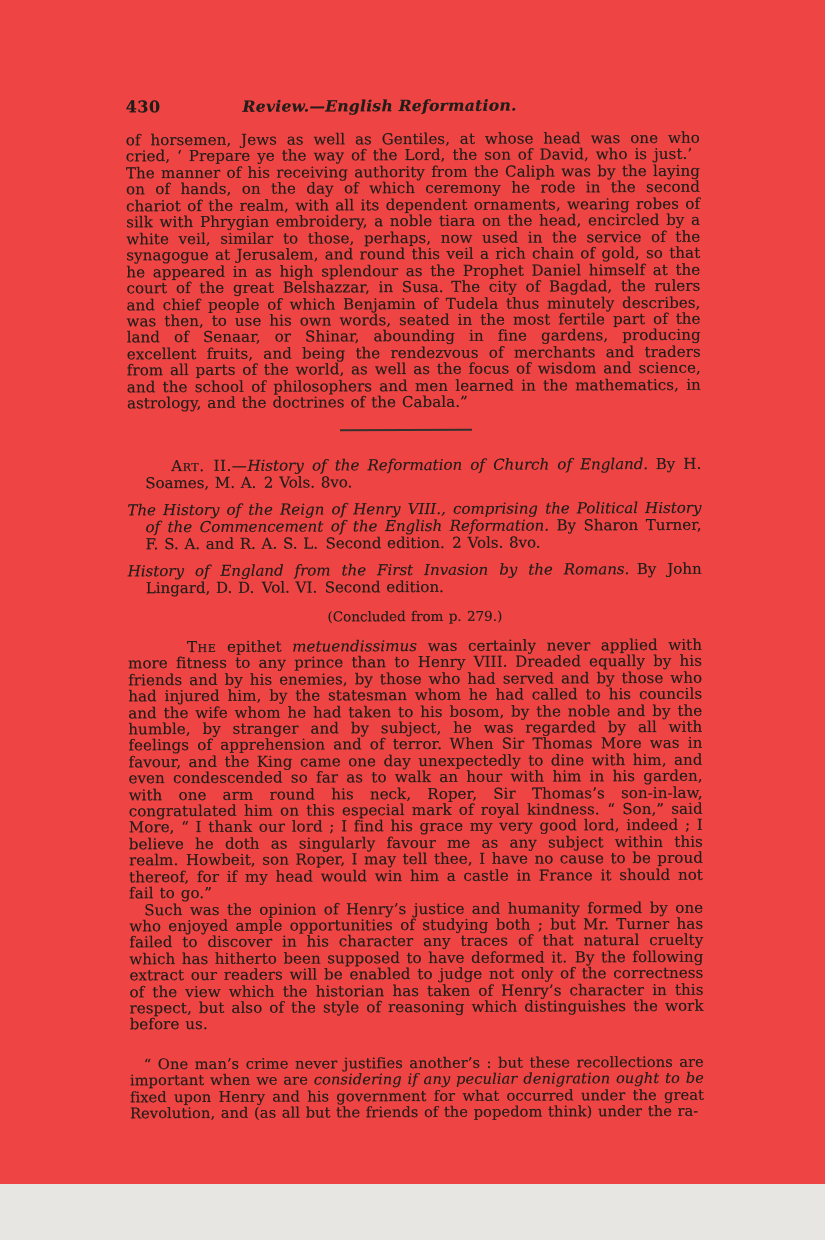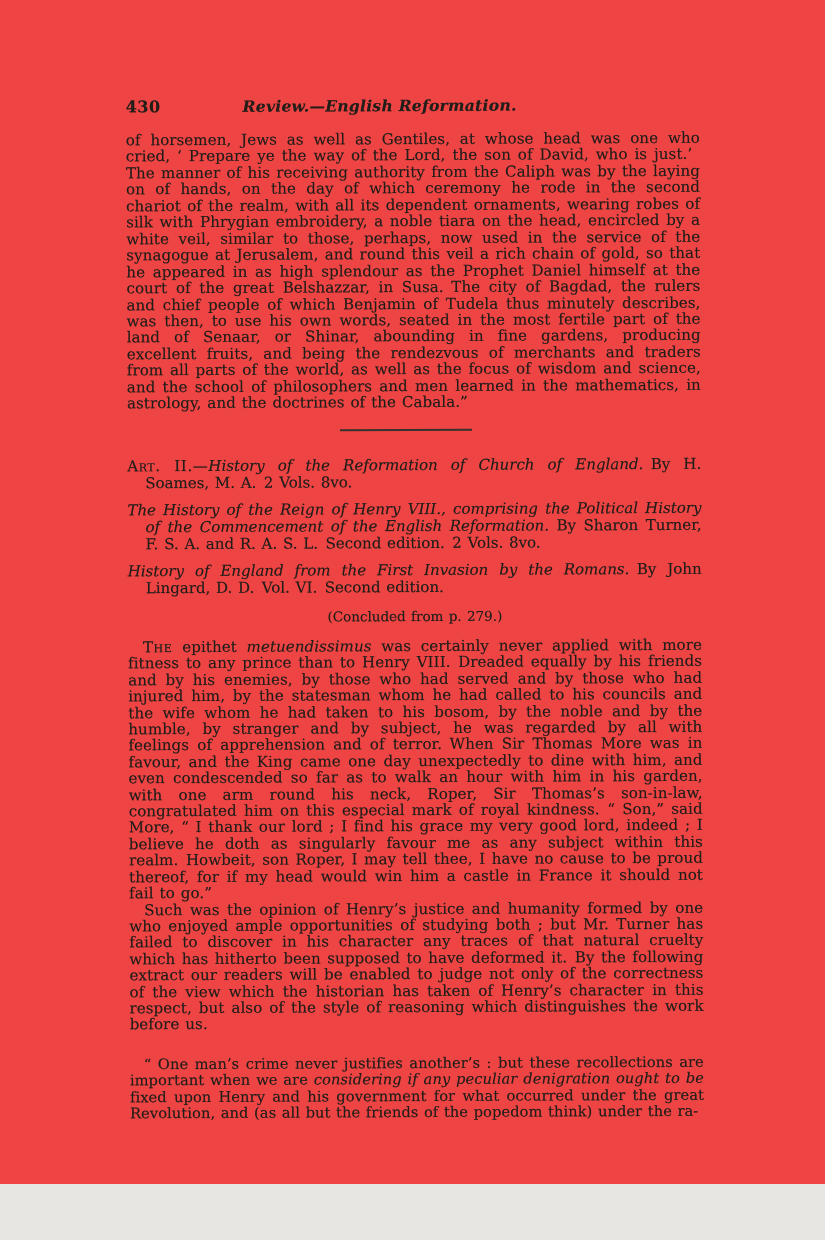--- a/index.html
+++ b/index.html
@@ -23,21 +23,21 @@
   }
   .block{position:absolute;left:128px;width:574px;}
   p{margin:0;}
   .extract{
     top:131px;font-size:15px;line-height:16.45px;text-align:justify;
     word-spacing:1px;letter-spacing:0.1px;
   }
   .rule{position:absolute;top:429px;left:341px;width:132px;height:2px;background:#35322e;}
   .bib{top:457px;font-size:15px;line-height:17px;word-spacing:1px;}
   .bib-entry{padding-left:18px;text-indent:-18px;margin-bottom:10px;text-align:justify;}
-  .sc{font-variant:small-caps;letter-spacing:0.6px;}
+  .sc{font-variant:small-caps;letter-spacing:0.6px;margin-left:44px;}
   i{font-style:italic;}
   .concluded{margin-top:12px;text-align:center;font-size:13.5px;text-indent:0;padding-left:0;}
   .main{top:638px;font-size:15px;line-height:16.4px;text-align:justify;word-spacing:1.1px;letter-spacing:0.1px;}
   .main p{text-indent:15px;}
   .quote{
     top:1055px;font-size:14.6px;line-height:16.3px;text-align:justify;
     text-indent:14px;word-spacing:0.8px;letter-spacing:0.1px;
   }
 </style>
 </head>

